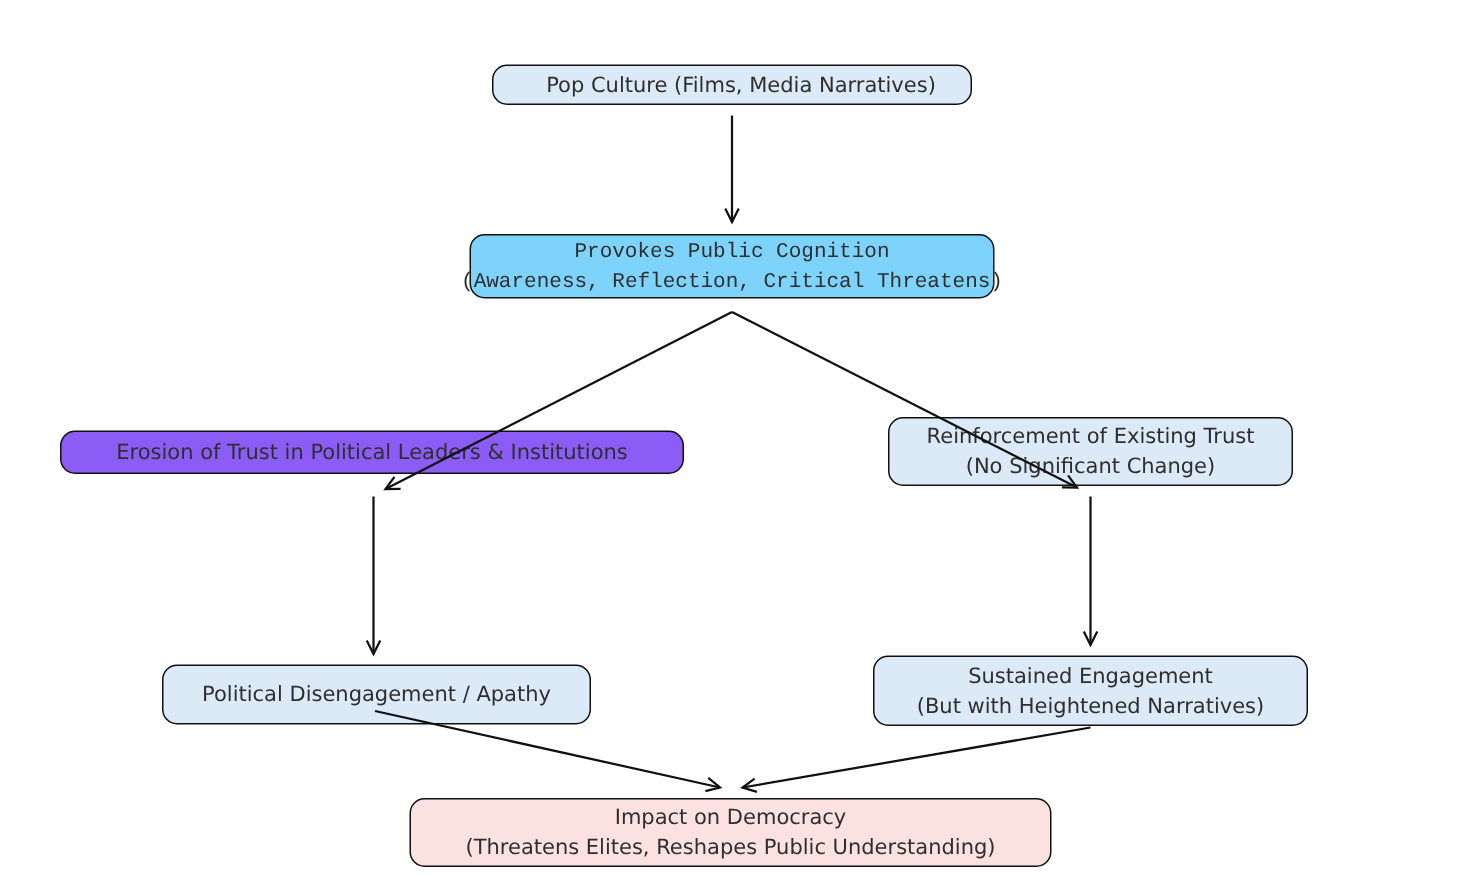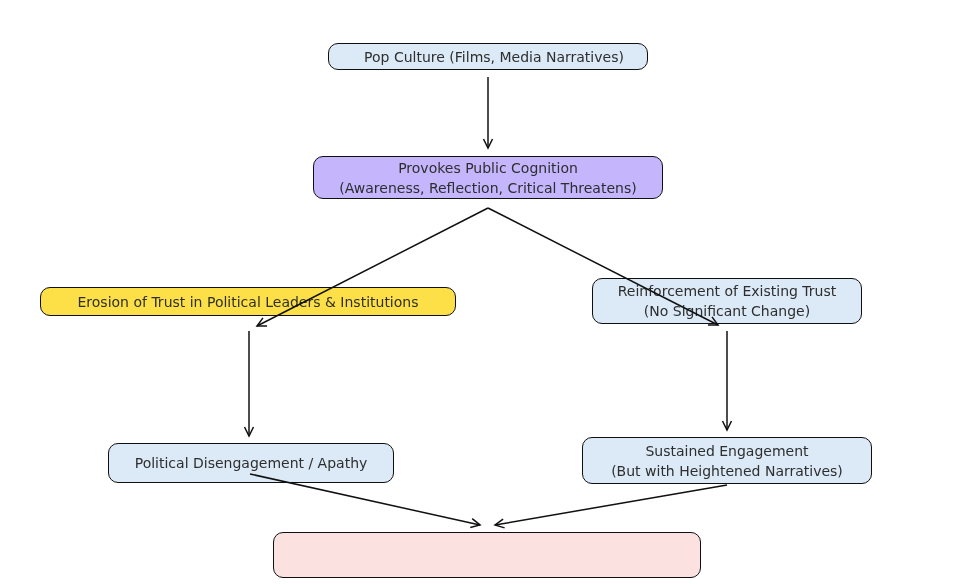--- a/index.html
+++ b/index.html
@@ -44,44 +44,46 @@
 </style>
 </head>
 <body>
 
 <div id="canvas">
 
   <div class="node" style="left: 328px; top: 43px; width: 320px; height: 27px; background: rgb(220, 233, 247); padding-left: 12px;">
     <div>Pop Culture (Films, Media Narratives)</div>
   </div>
 
-  <div class="node" style="left: 313px; top: 156px; width: 350px; height: 43px; background: #c4b5fd;">
+  <div class="node" style="left: 313px; top: 156px; width: 350px; height: 43px; background: #7dd3fc; font-family: Liberation Mono, monospace;">
     <div>Provokes Public Cognition</div>
     <div>(Awareness, Reflection, Critical Threatens)</div>
   </div>
 
-  <div class="node" style="left: 40px; top: 287px; width: 416px; height: 29px; background: #fde047;">
+  <div class="node" style="left: 40px; top: 287px; width: 416px; height: 29px; background: #8b5cf6;">
     <div>Erosion of Trust in Political Leaders &amp; Institutions</div>
   </div>
 
   <div class="node" style="left: 592px; top: 278px; width: 270px; height: 46px; background: rgb(220, 233, 247);">
     <div>Reinforcement of Existing Trust</div>
     <div>(No Significant Change)</div>
   </div>
 
   <div class="node" style="left: 108px; top: 443px; width: 286px; height: 40px; background: rgb(220, 233, 247);">
     <div>Political Disengagement / Apathy</div>
   </div>
 
   <div class="node" style="left: 582px; top: 437px; width: 290px; height: 47px; background: rgb(220, 233, 247);">
     <div>Sustained Engagement</div>
     <div>(But with Heightened Narratives)</div>
   </div>
 
   <div class="node" style="left: 273px; top: 532px; width: 428px; height: 46px; background: rgb(251, 226, 225);">
+    <div>Impact on Democracy</div>
+    <div>(Threatens Elites, Reshapes Public Understanding)</div>
   </div>
 
   <svg id="edge-layer" width="975" height="584" viewBox="0 0 975 584">
     <defs>
       <marker id="arrowhead" viewBox="0 0 13 12" refX="11" refY="6" markerWidth="13" markerHeight="12" markerUnits="userSpaceOnUse" orient="auto">
         <path d="M2,1.5 L11,6 L2,10.5" fill="none" stroke="#101010" stroke-width="1.5"></path>
       </marker>
     </defs>
     <line x1="488" y1="77" x2="488" y2="148" marker-end="url(#arrowhead)"></line>
     <line x1="488" y1="208" x2="257" y2="326" marker-end="url(#arrowhead)"></line>

